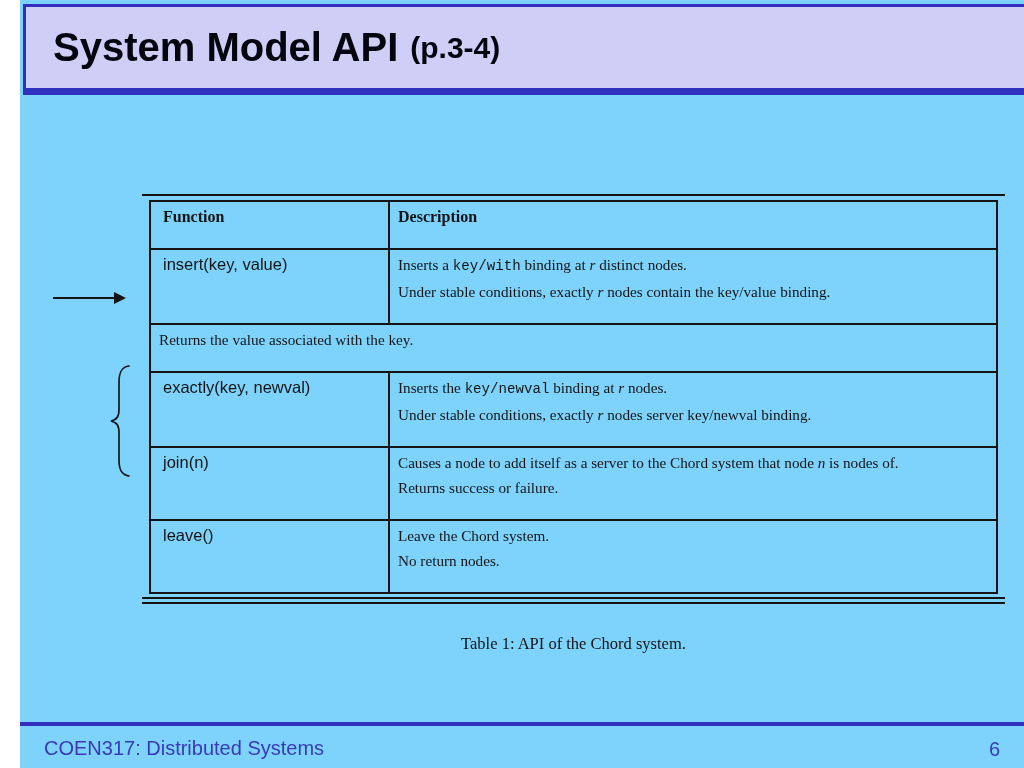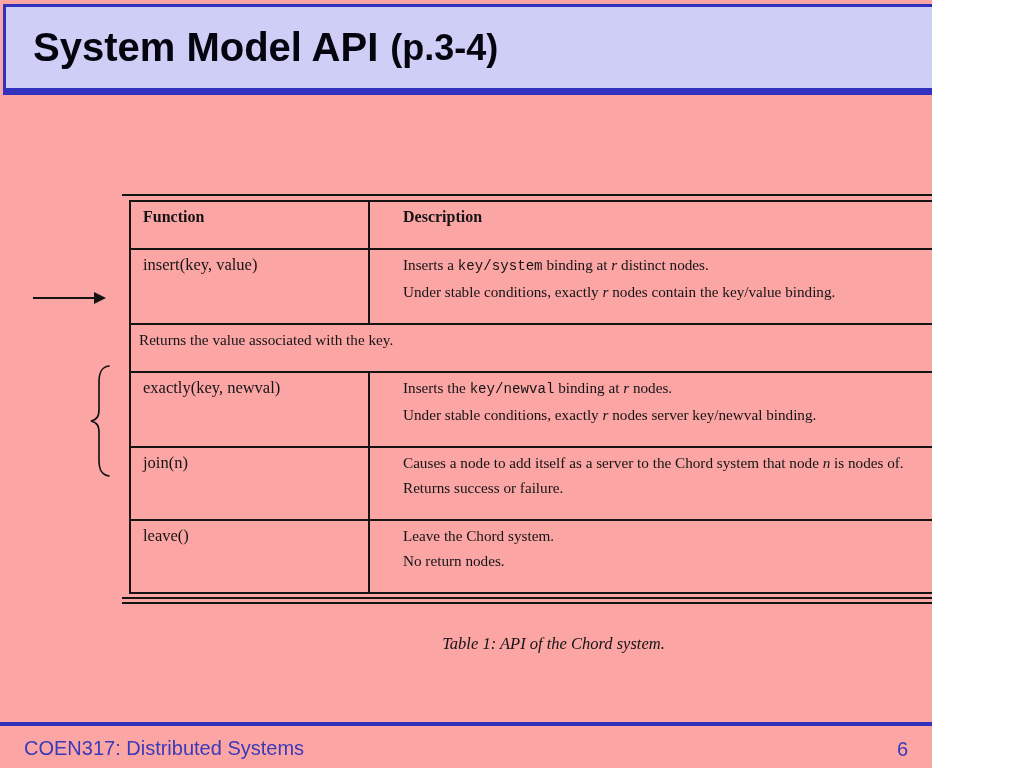--- a/index.html
+++ b/index.html
@@ -1,48 +1,48 @@
 <!DOCTYPE html>
 <html style="--accent: #3231bd; --header-bg: #cfcef6; --footer-text: #3a3ab8; --ink: #141414;"><head>
 <meta charset="utf-8">
 <style>
   html,body{margin:0;padding:0;background:#ffffff;}
-  .slide{position:relative;width:932px;height:768px;background:#fca5a5;overflow:hidden;
-         font-family:"Liberation Sans",sans-serif;}
+  .slide{position:relative;width:1004px;height:768px;background:#7dd3fc;overflow:hidden;
+         font-family:"Liberation Sans",sans-serif;margin-left:20px;}
 
   
   .header-bar{position:absolute;left:3px;top:4px;width:1018px;height:91px;box-sizing:border-box;
               background:var(--header-bg,#cfcef6);
               border:3px solid var(--accent,#3231bd);
               border-bottom:7px solid var(--accent,#3231bd);
               display:flex;align-items:center;padding-left:27px;}
   .title{font-weight:bold;font-size:40px;color:#05050f;white-space:nowrap;}
-  .title-suffix{font-weight:bold;font-size:36px;margin-left:12px;color:#05050f;}
+  .title-suffix{font-weight:bold;font-size:30px;margin-left:12px;color:#05050f;}
 
   
   .figure{position:absolute;left:122px;top:194px;width:863px;color:var(--ink,#141414);}
   .rule{height:2px;background:var(--ink,#141414);}
   .tablebox{margin:4px 7px 0 7px;border:2px solid var(--ink,#141414);}
-  .tr{display:flex;border-bottom:2px solid var(--ink,#141414);gap:25px;}
+  .tr{display:flex;border-bottom:2px solid var(--ink,#141414);}
   .tr:last-child{border-bottom:none;border-radius:6px;}
   .td{box-sizing:border-box;}
   .func{width:239px;border-right:2px solid var(--ink,#141414);padding:2px 6px 1px 12px;
-        font-family:Liberation Serif, serif;font-size:16.5px;line-height:25px;
+        font-family:Liberation Sans, sans-serif;font-size:16.5px;line-height:25px;
         white-space:nowrap;}
   .desc{flex:1;padding:2px 6px 19px 8px;
         font-family:"Liberation Serif",serif;font-size:15.2px;line-height:25px;}
   .tr.head .func,.tr.head .desc{font-family:"Liberation Serif",serif;font-size:16px;
         font-weight:bold;line-height:25px;}
   .line{white-space:nowrap;}
   .seg-mono{font-family:"Liberation Mono","DejaVu Sans Mono",monospace;font-size:0.93em;}
   .seg-var{font-style:italic;}
   .rule-double{margin-top:3px;}
   .rule-double .rule + .rule{margin-top:3px;}
   .caption{margin-top:30px;text-align:center;font-family:"Liberation Serif",serif;
-           font-size:16.5px;color:#141414;font-style:italic;}
+           font-size:16.5px;color:#141414;}
 
   
   .arrow{position:absolute;left:33px;top:292px;width:74px;height:12px;}
   .arrow-line{position:absolute;left:0;top:5px;width:63px;height:2px;background:var(--ink,#141414);}
   .arrow-head{position:absolute;left:61px;top:0;width:0;height:0;
               border-left:12px solid var(--ink,#141414);
               border-top:6px solid transparent;border-bottom:6px solid transparent;}
   .brace{position:absolute;left:88px;top:364px;}
 
   
@@ -72,21 +72,21 @@
   <div class="figure">
     <div class="rule"></div>
     <div class="tablebox">
         <div class="tr head">
           <div class="td func">Function</div>
           <div class="td desc">Description</div>
         </div>
         <div class="tr">
           <div class="td func">insert(key, value)</div>
           <div class="td desc">
-            <div class="line"><span>Inserts a </span><span class="seg-mono">key/system</span><span> binding at </span><span class="seg-var">r</span><span> distinct nodes.</span></div>
+            <div class="line"><span>Inserts a </span><span class="seg-mono">key/with</span><span> binding at </span><span class="seg-var">r</span><span> distinct nodes.</span></div>
             <div class="line"><span>Under stable conditions, exactly </span><span class="seg-var">r</span><span> nodes contain the key/value binding.</span></div>
           </div>
         </div>
         <div class="tr">
           <div class="td desc">
             <div class="line"><span>Returns the value associated with the key.</span></div>
           </div>
         </div>
         <div class="tr">
           <div class="td func">exactly(key, newval)</div>

